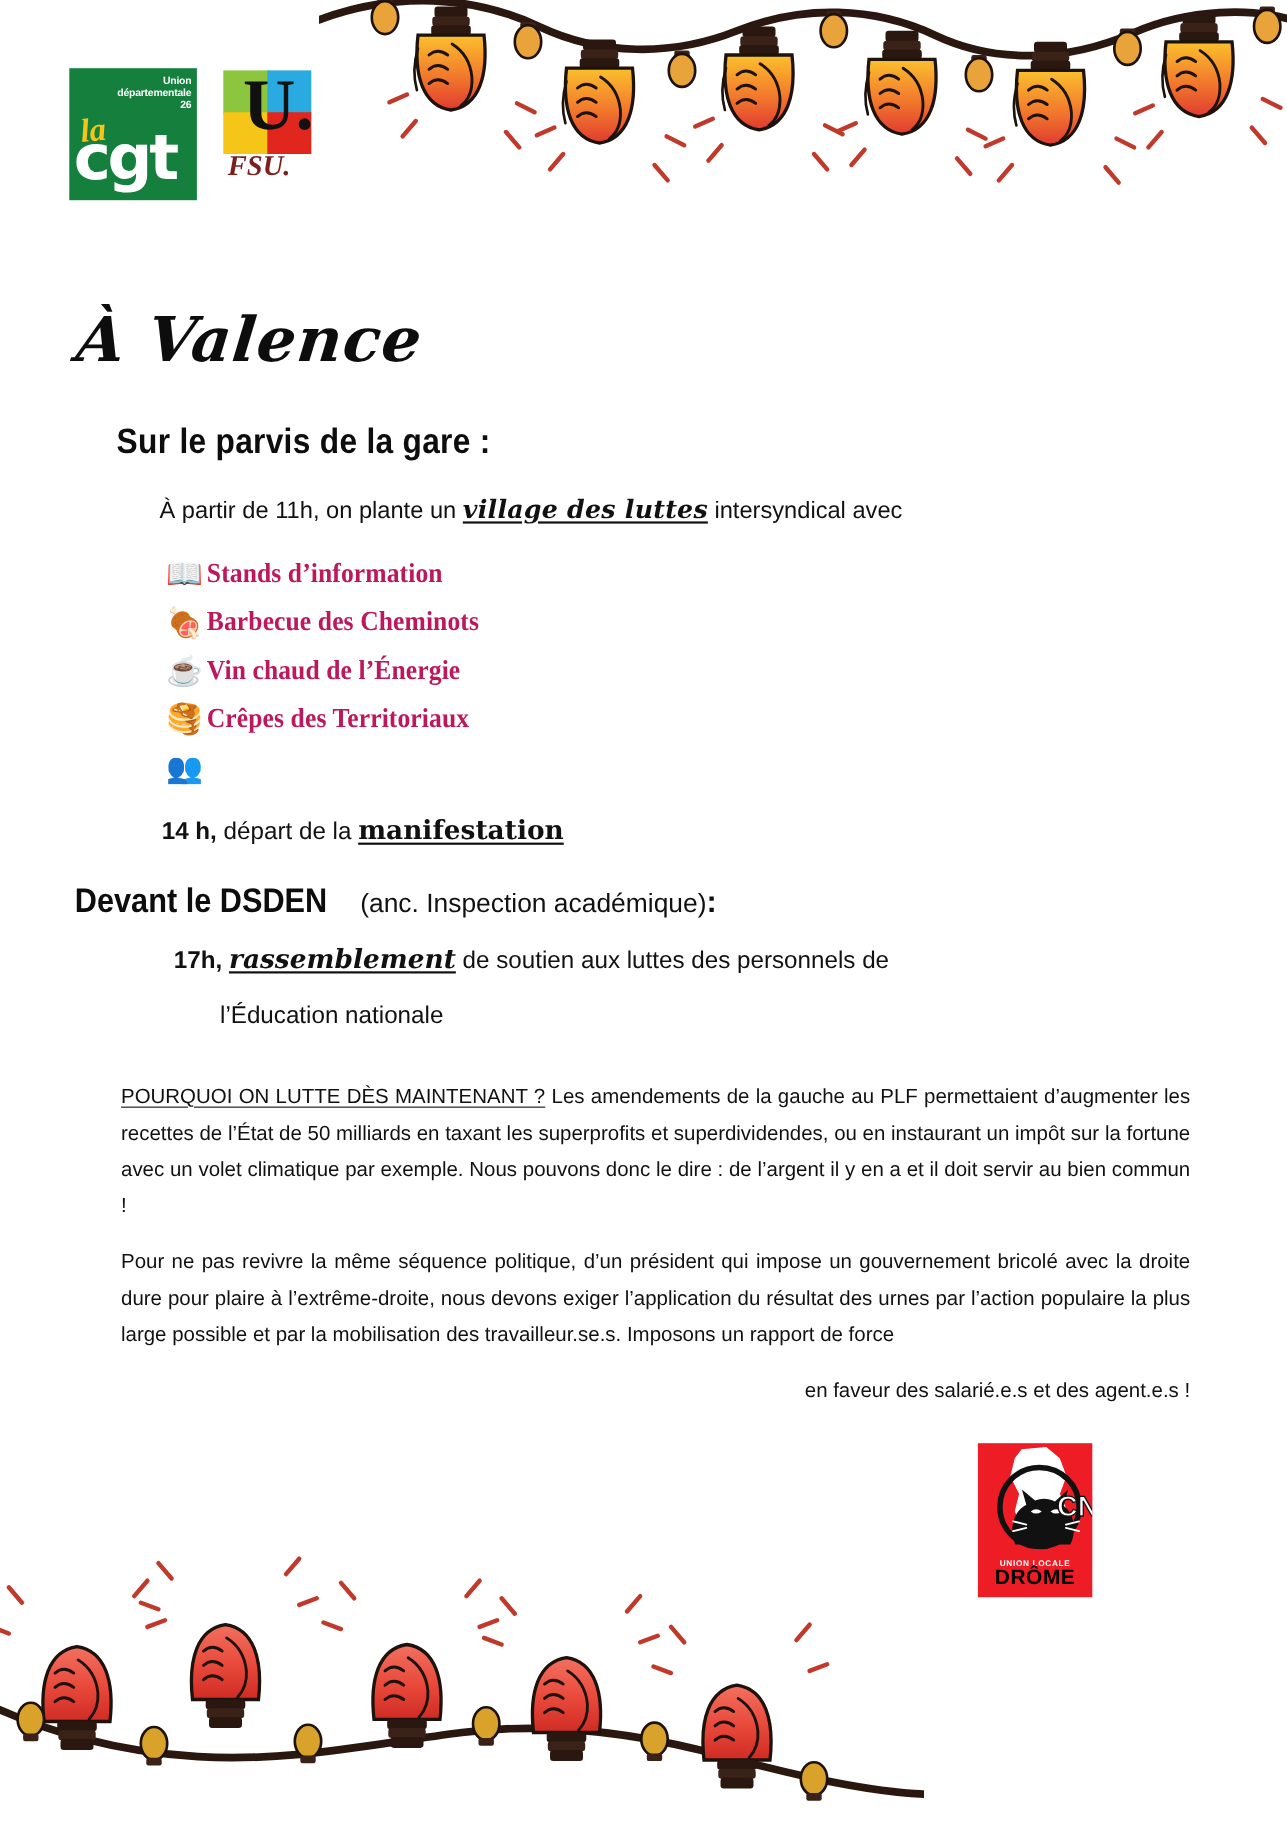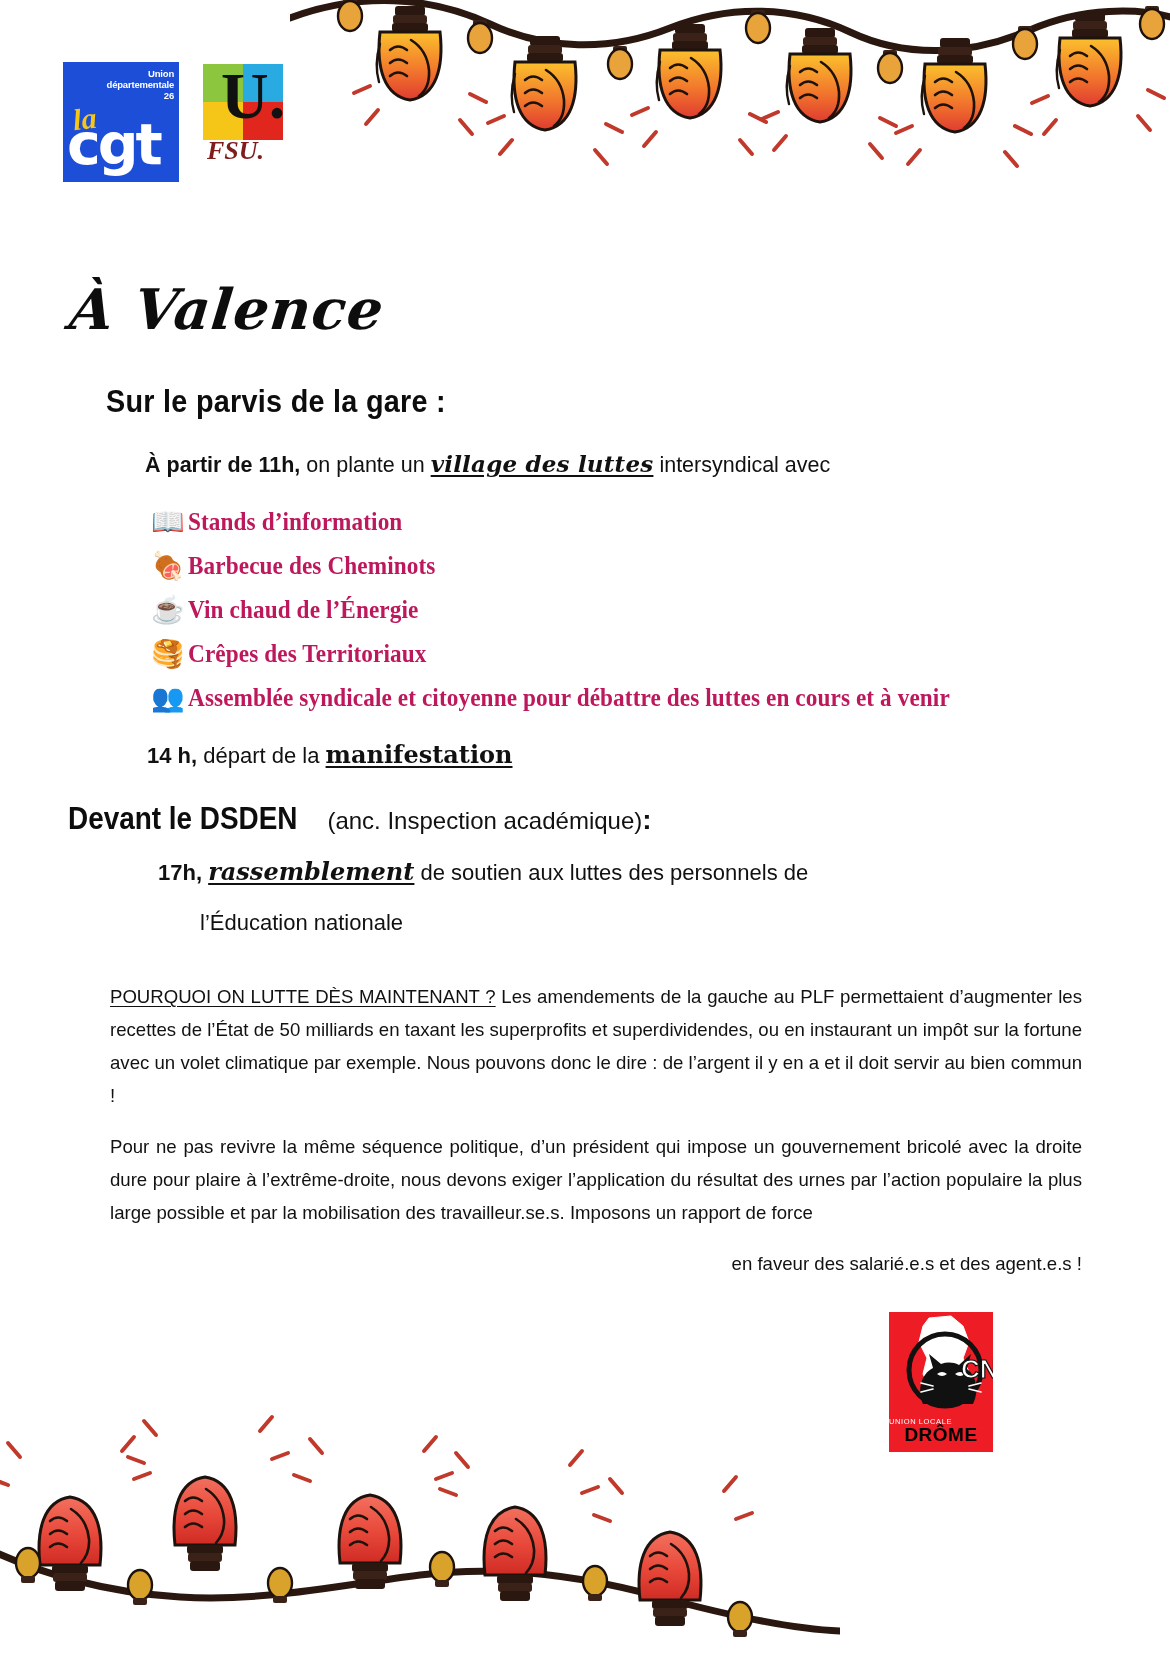--- a/index.html
+++ b/index.html
@@ -14,21 +14,21 @@
     overflow: hidden;
     font-family: "Liberation Sans", sans-serif;
     color: #111111;
   }
 
   
   #logo-row { position: absolute; left: 63px; top: 62px; display: flex; align-items: flex-start; gap: 22px; z-index: 40; }
 
   .cgt-logo {
     width: 116px; height: 120px;
-    background: #1d4ed8;
+    background: #15803d;
     position: relative;
     overflow: hidden;
   }
   .cgt-union {
     position: absolute; right: 5px; top: 6px;
     text-align: right;
     color: #ffffff;
     font-family: "Liberation Sans", sans-serif;
     font-weight: bold;
     font-size: 9.5px;
@@ -106,21 +106,21 @@
   }
   #parvis .inner { display: inline-block; transform: scaleX(0.90); transform-origin: left center; }
 
   #line-11h {
     position: absolute; left: 145px; top: 450px;
     font-size: 21.5px;
     color: #111;
     z-index: 20;
     white-space: nowrap;
   }
-  #line-11h .bold { font-weight: bold; margin-top: 26px; }
+  #line-11h .bold { font-weight: normal; margin-top: 26px; }
   #line-11h .scripted {
     font-family: "DejaVu Serif", serif;
     font-style: italic;
     font-weight: bold;
     font-size: 23px;
     text-decoration: underline;
     text-underline-offset: 3px;
     letter-spacing: 0.2px;
   }
 
@@ -206,22 +206,22 @@
   #cnt-logo {
     position: absolute; left: 889px; top: 1312px;
     width: 104px; height: 140px;
     background: #ee1c25;
     z-index: 30;
     overflow: hidden;
   }
   #cnt-logo .cnt-art { position: absolute; left: 0; top: 0; width: 104px; height: 108px; }
   #cnt-logo .cnt-ul {
     position: absolute; left: 0; right: 0; bottom: 26px;
-    color: #ffffff;
-    font-size: 7.5px; font-weight: normal; letter-spacing: 0.6px;
+    text-align: center; color: #ffffff;
+    font-size: 7.5px; font-weight: bold; letter-spacing: 0.6px;
   }
   #cnt-logo .cnt-drome {
     position: absolute; left: 0; right: 0; bottom: 6px;
     text-align: center; color: #000000;
     font-size: 19px; font-weight: bold; letter-spacing: 0.5px;
   }
 </style>
 </head>
 <body>
 
@@ -375,21 +375,20 @@
   <div class="activity">
     <span class="emoji">☕</span>
     <span class="atext"><span class="sc">Vin chaud de l’Énergie</span></span>
   </div>
   <div class="activity">
     <span class="emoji">🥞</span>
     <span class="atext"><span class="sc">Crêpes des Territoriaux</span></span>
   </div>
   <div class="activity">
     <span class="emoji">👥</span>
-    <span class="atext"><span class="sc">Assemblée syndicale et citoyenne pour débattre des luttes en cours et à venir</span></span>
   </div>
 </div>
 
 <div id="line-14h">
   <span class="bold">14 h,</span><span> départ de la </span><span class="scripted">manifestation</span>
 </div>
 
 <div id="dsden">
   <span class="big">Devant le DSDEN</span>
   <span class="sub">(anc. Inspection académique)</span><span class="colon">:</span>

